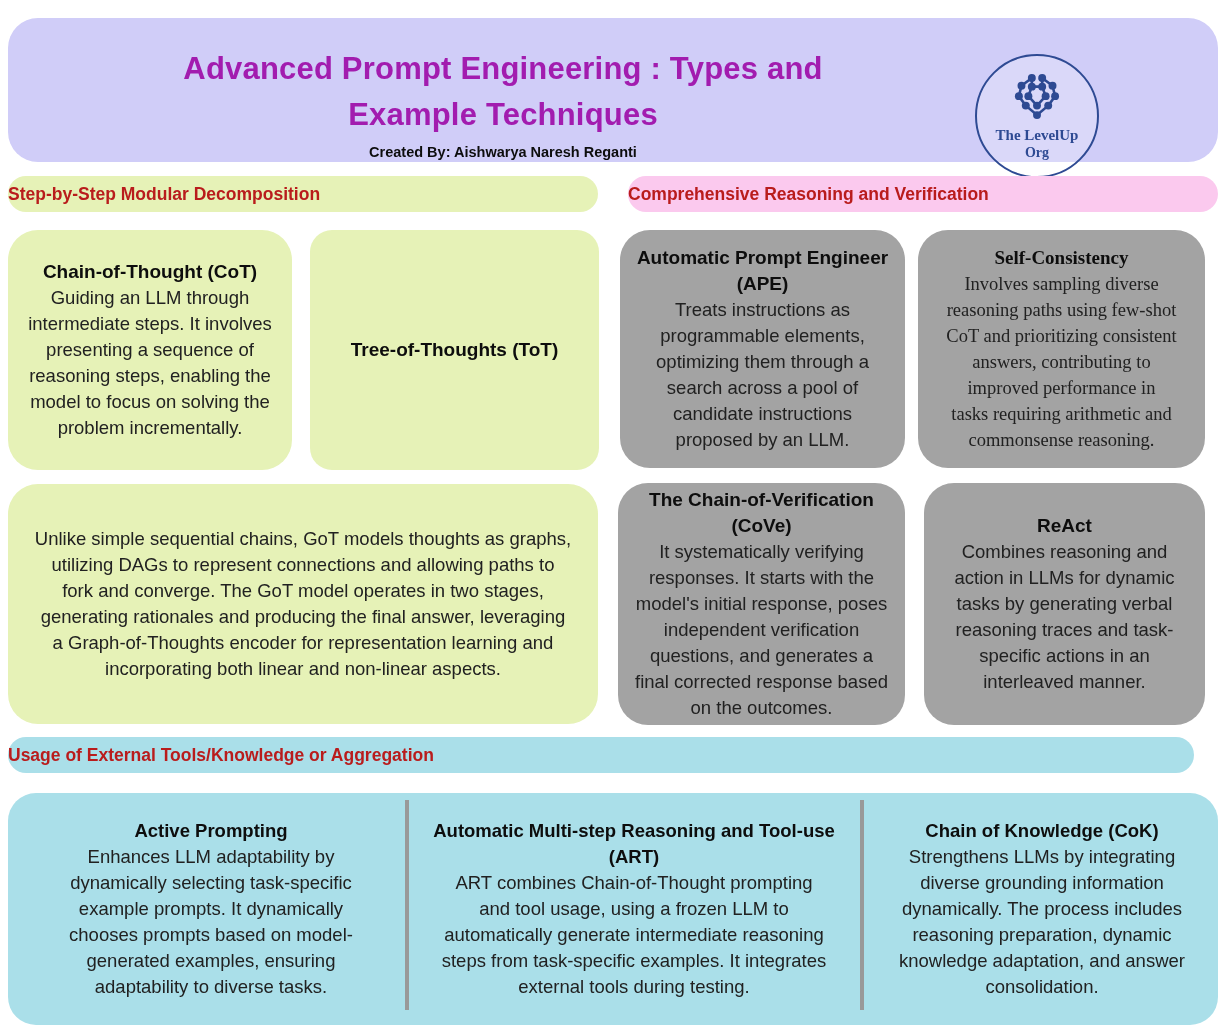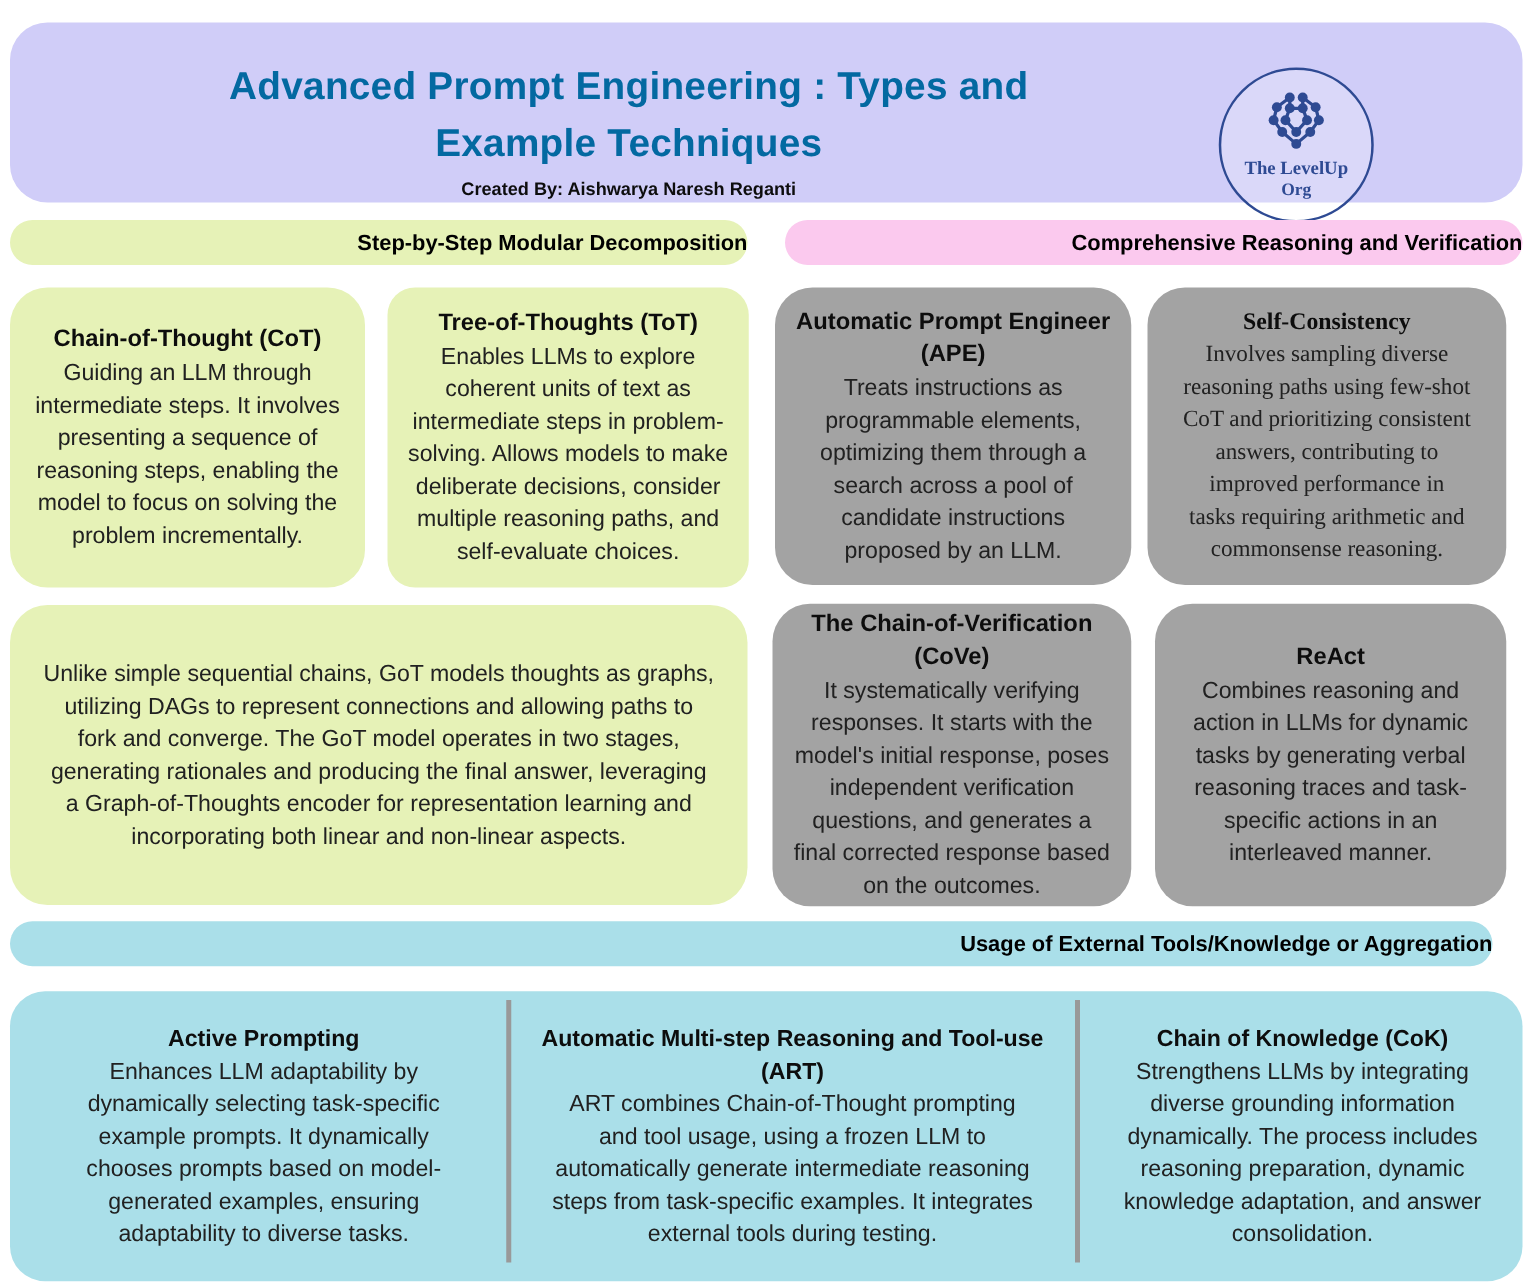--- a/index.html
+++ b/index.html
@@ -15,21 +15,21 @@
 
   
   .header{
     position:absolute;left:8px;top:18px;width:1210px;height:144px;
     background:#d0cdf8;border-radius:30px;
   }
   .header-titles{
     position:absolute;left:60px;top:28px;width:870px;text-align:center;
   }
   .main-title{
-    font-size:31px;font-weight:800;line-height:46px;color:#0369a1;
+    font-size:31px;font-weight:800;line-height:46px;color:#a21caf;
     letter-spacing:.2px;
     text-align:center;
   }
   .subtitle{
     margin-top:6px;font-size:14.5px;font-weight:700;color:#0d0d0d;
   }
   .logo{
     position:absolute;left:967px;top:36px;width:124px;height:124px;
     border:2.5px solid #2e4a93;border-radius:50%;
     background:rgba(255,255,255,0.22);
@@ -41,22 +41,22 @@
   .logo-icon .link{stroke:#2e4a93;stroke-width:3;stroke-linecap:round;}
   .logo-text{
     font-family:"Liberation Serif",serif;font-weight:700;
     color:#2e4a93;font-size:15px;line-height:18px;text-align:center;margin-top:4px;
   }
   .logo-org{font-size:14px;}
 
   
   .pill{
     position:absolute;height:36px;border-radius:18px;
-    display:flex;align-items:center;justify-content:flex-end;
-    font-size:17.5px;font-weight:800;color:#000000;
+    display:flex;align-items:center;justify-content:flex-start;
+    font-size:17.5px;font-weight:800;color:#b91c1c;
   }
   .pill-green{left:8px;top:176px;width:590px;background:#e6f2b7;}
   .pill-pink{left:628px;top:176px;width:590px;background:#fbc9ee;}
   .pill-cyan{left:8px;top:737px;width:1186px;background:#aadfe9;}
 
   
   .card{
     position:absolute;border-radius:30px;box-sizing:border-box;
     display:flex;flex-direction:column;align-items:center;justify-content:center;
     text-align:center;padding:10px 8px;
@@ -156,27 +156,20 @@
     <div class="card-title pre">Chain-of-Thought (CoT)</div>
     <div class="card-body pre">Guiding an LLM through
 intermediate steps. It involves
 presenting a sequence of
 reasoning steps, enabling the
 model to focus on solving the
 problem incrementally.</div>
   </div>
   <div class="card green card-tot">
     <div class="card-title pre">Tree-of-Thoughts (ToT)</div>
-    <div class="card-body pre">Enables LLMs to explore
-coherent units of text as
-intermediate steps in problem-
-solving. Allows models to make
-deliberate decisions, consider
-multiple reasoning paths, and
-self-evaluate choices.</div>
   </div>
   <div class="card pink card-ape">
     <div class="card-title pre">Automatic Prompt Engineer
 (APE)</div>
     <div class="card-body pre">Treats instructions as
 programmable elements,
 optimizing them through a
 search across a pool of
 candidate instructions
 proposed by an LLM.</div>

